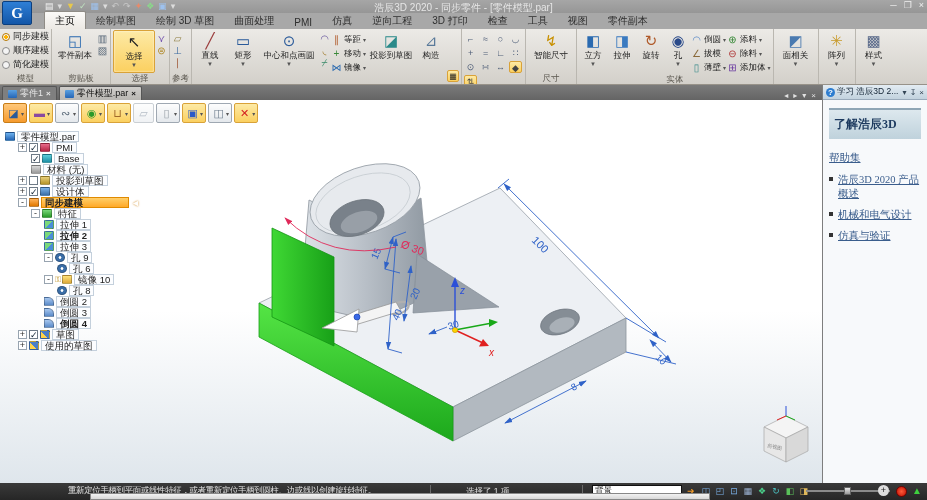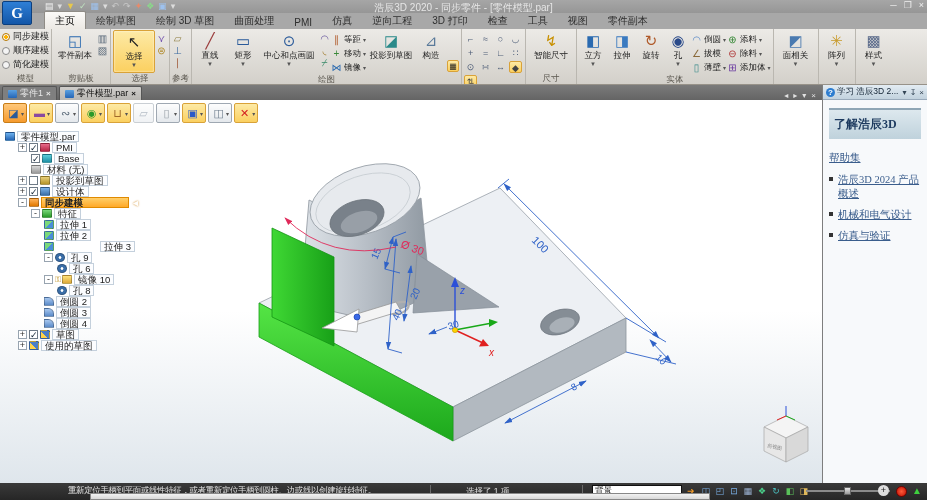--- a/index.html
+++ b/index.html
@@ -245,21 +245,20 @@
             <span>投影到草图</span>
           </div>
         <div class="bigbtn" style="width:30px">
             <span class="bicon" style="color:#5a7a9a">⊿</span>
             <span>构造</span>
           </div>
         <div class="smallcol" style="justify-content:flex-end;padding-bottom:2px">
           <div class="toggle-sq">▦</div>
         </div>
       </div>
-      <div class="glabel">绘图</div>
     </div>
 
     <div class="rgroup">
       <div class="relgrid" id="relgrid">
           <div class="ric">⌐</div>
           <div class="ric">≈</div>
           <div class="ric">○</div>
           <div class="ric">◡</div>
           <div class="ric">+</div>
           <div class="ric">=</div>
@@ -568,25 +567,25 @@
         </div>
         <div class="trow" style="padding-left: 28px;">
           <span class="texp">-</span>
           <span class="ticon i-features"></span>
           <span class="tlabel">特征</span>
         </div>
         <div class="trow" style="padding-left: 41px;">
           <span class="ticon i-extrude"></span>
           <span class="tlabel">拉伸 1</span>
         </div>
-        <div class="trow" style="padding-left: 41px;">
+        <div class="trow" style="padding-left: 41px; font-weight: bold;">
           <span class="ticon i-extrude"></span>
           <span class="tlabel">拉伸 2</span>
         </div>
-        <div class="trow" style="padding-left: 41px; gap: 44px;">
+        <div class="trow" style="padding-left: 41px;">
           <span class="ticon i-extrude"></span>
           <span class="tlabel">拉伸 3</span>
         </div>
         <div class="trow" style="padding-left: 41px;">
           <span class="texp">-</span>
           <span class="ticon i-hole"></span>
           <span class="tlabel">孔 9</span>
         </div>
         <div class="trow" style="padding-left: 54px;">
           <span class="ticon i-hole"></span>
@@ -603,21 +602,21 @@
           <span class="tlabel">孔 8</span>
         </div>
         <div class="trow" style="padding-left: 41px;">
           <span class="ticon i-round"></span>
           <span class="tlabel">倒圆 2</span>
         </div>
         <div class="trow" style="padding-left: 41px;">
           <span class="ticon i-round"></span>
           <span class="tlabel">倒圆 3</span>
         </div>
-        <div class="trow" style="padding-left: 41px;">
+        <div class="trow" style="padding-left: 41px; font-weight: bold;">
           <span class="ticon i-round"></span>
           <span class="tlabel">倒圆 4</span>
         </div>
         <div class="trow" style="padding-left: 15px;">
           <span class="texp">+</span>
           <span class="tcb">✓</span>
           <span class="ticon i-sketch"></span>
           <span class="tlabel">草图</span>
         </div>
         <div class="trow" style="padding-left: 15px;">
@@ -637,21 +636,21 @@
         <span>↧</span>
         <span>×</span>
       </span>
     </div>
     <div class="hp-body">
       <div class="hp-header">了解浩辰3D</div>
       <span class="hp-link">帮助集</span>
       <ul class="hp-list" id="helplinks">
           <li>
             <span class="bullet"></span>
-            <span class="hp-link">浩辰3D 2024 产品概述</span>
+            <span class="hp-link">浩辰3D 2020 产品概述</span>
           </li>
           <li>
             <span class="bullet"></span>
             <span class="hp-link">机械和电气设计</span>
           </li>
           <li>
             <span class="bullet"></span>
             <span class="hp-link">仿真与验证</span>
           </li>
         </ul>

